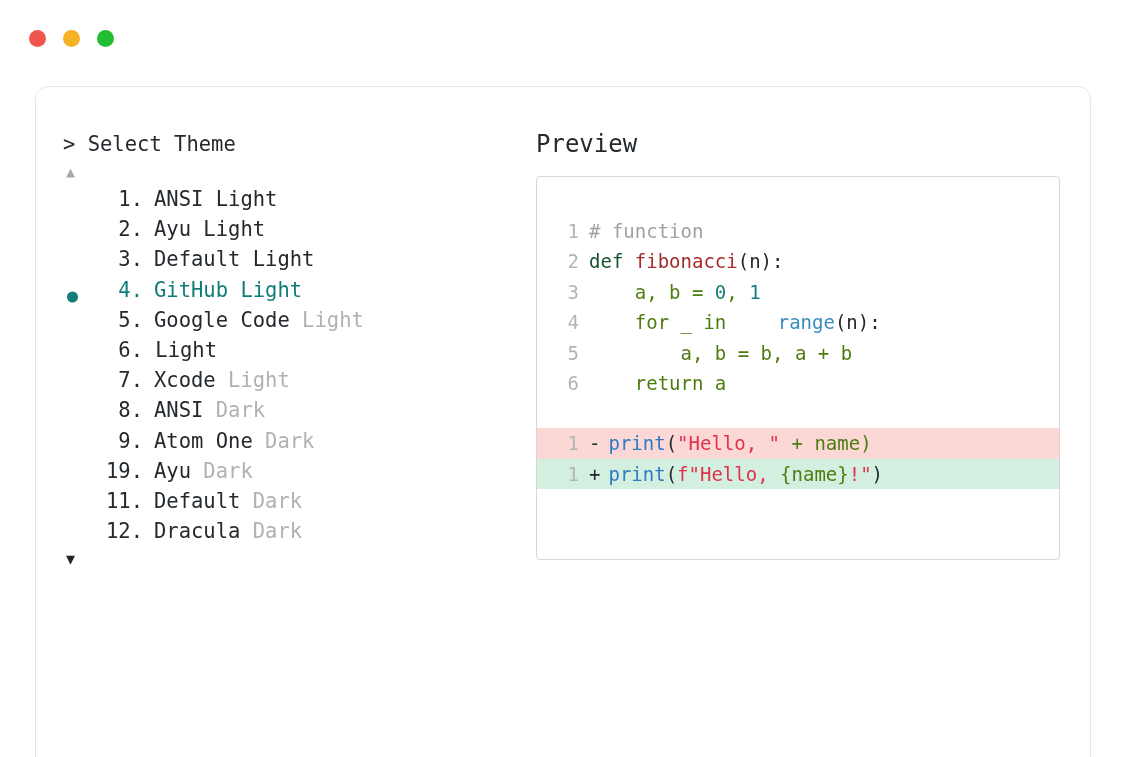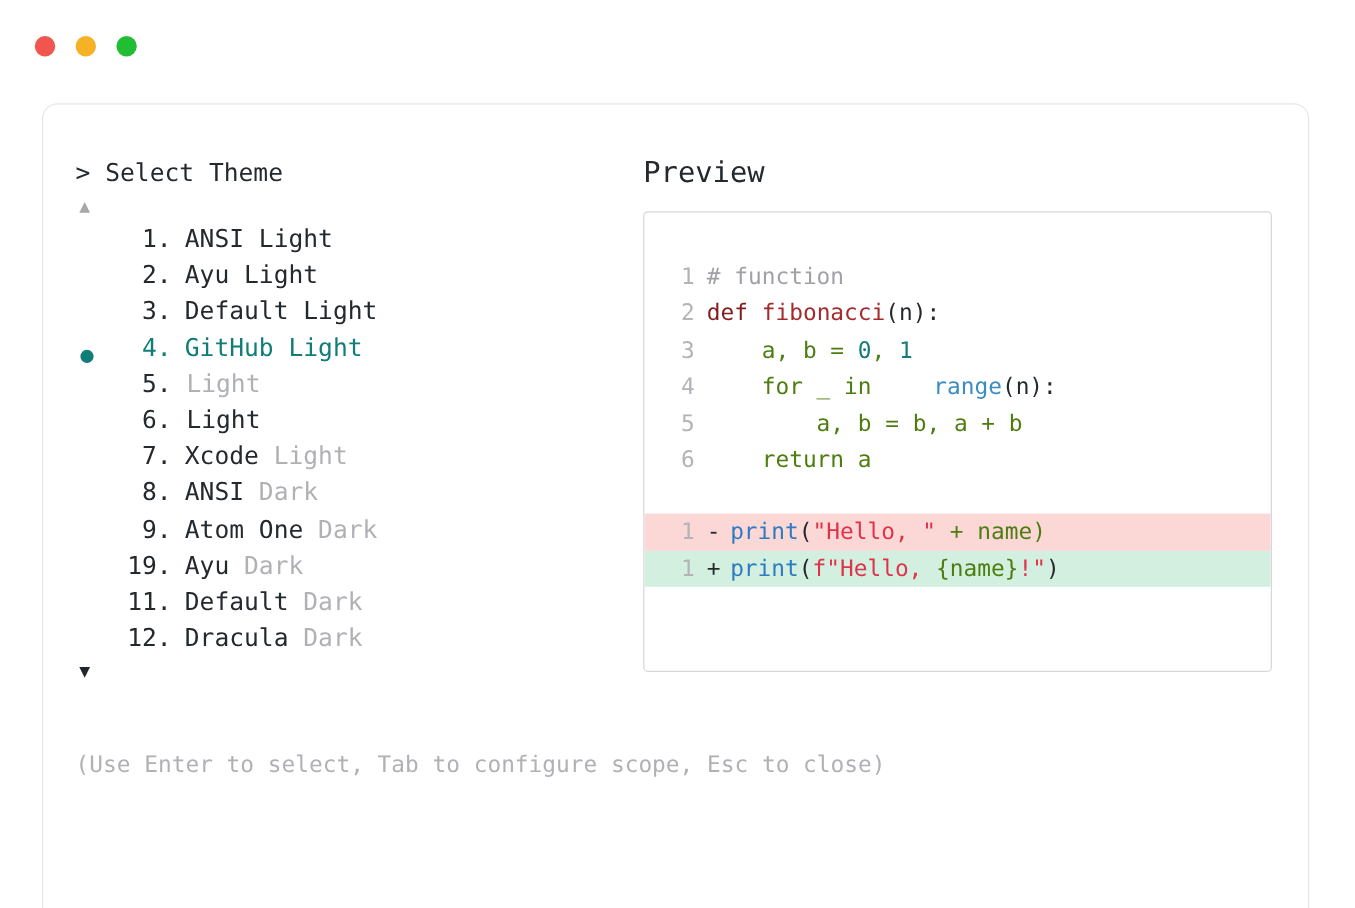--- a/index.html
+++ b/index.html
@@ -185,21 +185,21 @@
     width: 22px;
     margin-right: 10px;
     margin-left: 20px;
   }
   .diff-line.removed { background: #fbd8d6; }
   .diff-line.added   { background: #d3efdf; }
   .diff-marker { color: #24292e; margin-right: 8px; }
 
   
   .tok-comment { color: #a0a1a7; }
-  .tok-keyword { color: #7f1d1d; text-align: center; }
+  .tok-keyword { color: #14532d; text-align: center; }
   .tok-func    { color: #a52b2b; }
   .tok-builtin { color: #3a8dc2; margin-left: 40px; }
   .tok-num     { color: #147d7a; }
   .tok-call    { color: #2e7bc4; }
   .tok-string  { color: #e0324b; }
   .tok-plain   { color: #4d7c0f; }
   .tok-punct   { color: #24292e; }
 
   
   .hint {
@@ -225,37 +225,36 @@
   <div class="card-inner">
 
     <div class="left-col">
       <div class="prompt-line">&gt; Select Theme</div>
       <div class="scroll-arrow scroll-arrow-up">▲</div>
       <ul class="theme-list" id="theme-list">
           <li class="theme-row"><span class="bullet-cell"></span><span class="idx-cell">1.</span><span class="name-cell">ANSI</span><span class="suffix"> Light</span></li>
           <li class="theme-row"><span class="bullet-cell"></span><span class="idx-cell">2.</span><span class="name-cell">Ayu</span><span class="suffix"> Light</span></li>
           <li class="theme-row"><span class="bullet-cell"></span><span class="idx-cell">3.</span><span class="name-cell">Default</span><span class="suffix"> Light</span></li>
           <li class="theme-row selected"><span class="bullet-cell"><span class="bullet"></span></span><span class="idx-cell">4.</span><span class="name-cell">GitHub</span><span class="suffix"> Light</span></li>
-          <li class="theme-row"><span class="bullet-cell"></span><span class="idx-cell">5.</span><span class="suffix dim"> Light</span></li>
+          <li class="theme-row"><span class="bullet-cell"></span><span class="idx-cell">5.</span><span class="name-cell">Google Code</span><span class="suffix dim"> Light</span></li>
           <li class="theme-row"><span class="bullet-cell"></span><span class="idx-cell">6.</span><span class="suffix"> Light</span></li>
           <li class="theme-row"><span class="bullet-cell"></span><span class="idx-cell">7.</span><span class="name-cell">Xcode</span><span class="suffix dim"> Light</span></li>
           <li class="theme-row"><span class="bullet-cell"></span><span class="idx-cell">8.</span><span class="name-cell">ANSI</span><span class="suffix dim"> Dark</span></li>
           <li class="theme-row"><span class="bullet-cell"></span><span class="idx-cell">9.</span><span class="name-cell">Atom One</span><span class="suffix dim"> Dark</span></li>
           <li class="theme-row"><span class="bullet-cell"></span><span class="idx-cell">19.</span><span class="name-cell">Ayu</span><span class="suffix dim"> Dark</span></li>
           <li class="theme-row"><span class="bullet-cell"></span><span class="idx-cell">11.</span><span class="name-cell">Default</span><span class="suffix dim"> Dark</span></li>
           <li class="theme-row"><span class="bullet-cell"></span><span class="idx-cell">12.</span><span class="name-cell">Dracula</span><span class="suffix dim"> Dark</span></li>
         </ul>
       <div class="scroll-arrow scroll-arrow-down">▼</div>
     </div>
 
     <div class="right-col">
       <div class="preview-title">Preview</div>
       <div class="preview-box">
         <div class="code" id="code-block"><div class="code-line"><span class="lineno">1</span><span class="code-text"><span class="tok-comment"># function</span></span></div><div class="code-line"><span class="lineno">2</span><span class="code-text"><span class="tok-keyword">def </span><span class="tok-func">fibonacci</span><span class="tok-punct">(n):</span></span></div><div class="code-line"><span class="lineno">3</span><span class="code-text"><span class="tok-plain">    a, b = </span><span class="tok-num">0</span><span class="tok-plain">, </span><span class="tok-num">1</span></span></div><div class="code-line"><span class="lineno">4</span><span class="code-text"><span class="tok-plain">    for _ in </span><span class="tok-builtin">range</span><span class="tok-punct">(n):</span></span></div><div class="code-line"><span class="lineno">5</span><span class="code-text"><span class="tok-plain">        a, b = b, a + b</span></span></div><div class="code-line"><span class="lineno">6</span><span class="code-text"><span class="tok-plain">    return a</span></span></div></div>
         <div class="spacer-line"></div>
         <div class="code" id="diff-block"><div class="diff-line removed" style="background: rgb(251, 216, 214);"><span class="lineno">1</span><span class="diff-marker">-</span><span class="code-text"><span class="tok-call">print</span><span class="tok-punct">(</span><span class="tok-string">"Hello, "</span><span class="tok-plain"> + name)</span></span></div><div class="diff-line added" style="background: rgb(211, 239, 223);"><span class="lineno">1</span><span class="diff-marker">+</span><span class="code-text"><span class="tok-call">print</span><span class="tok-punct">(</span><span class="tok-string">f"Hello, </span><span class="tok-plain">{name}</span><span class="tok-string">!"</span><span class="tok-punct">)</span></span></div></div>
       </div>
     </div>
 
-    <div class="hint">(Use Enter to select, Tab to configure scope, Esc to close)</div>
 
   </div>
 </div>
 
 </body></html>

